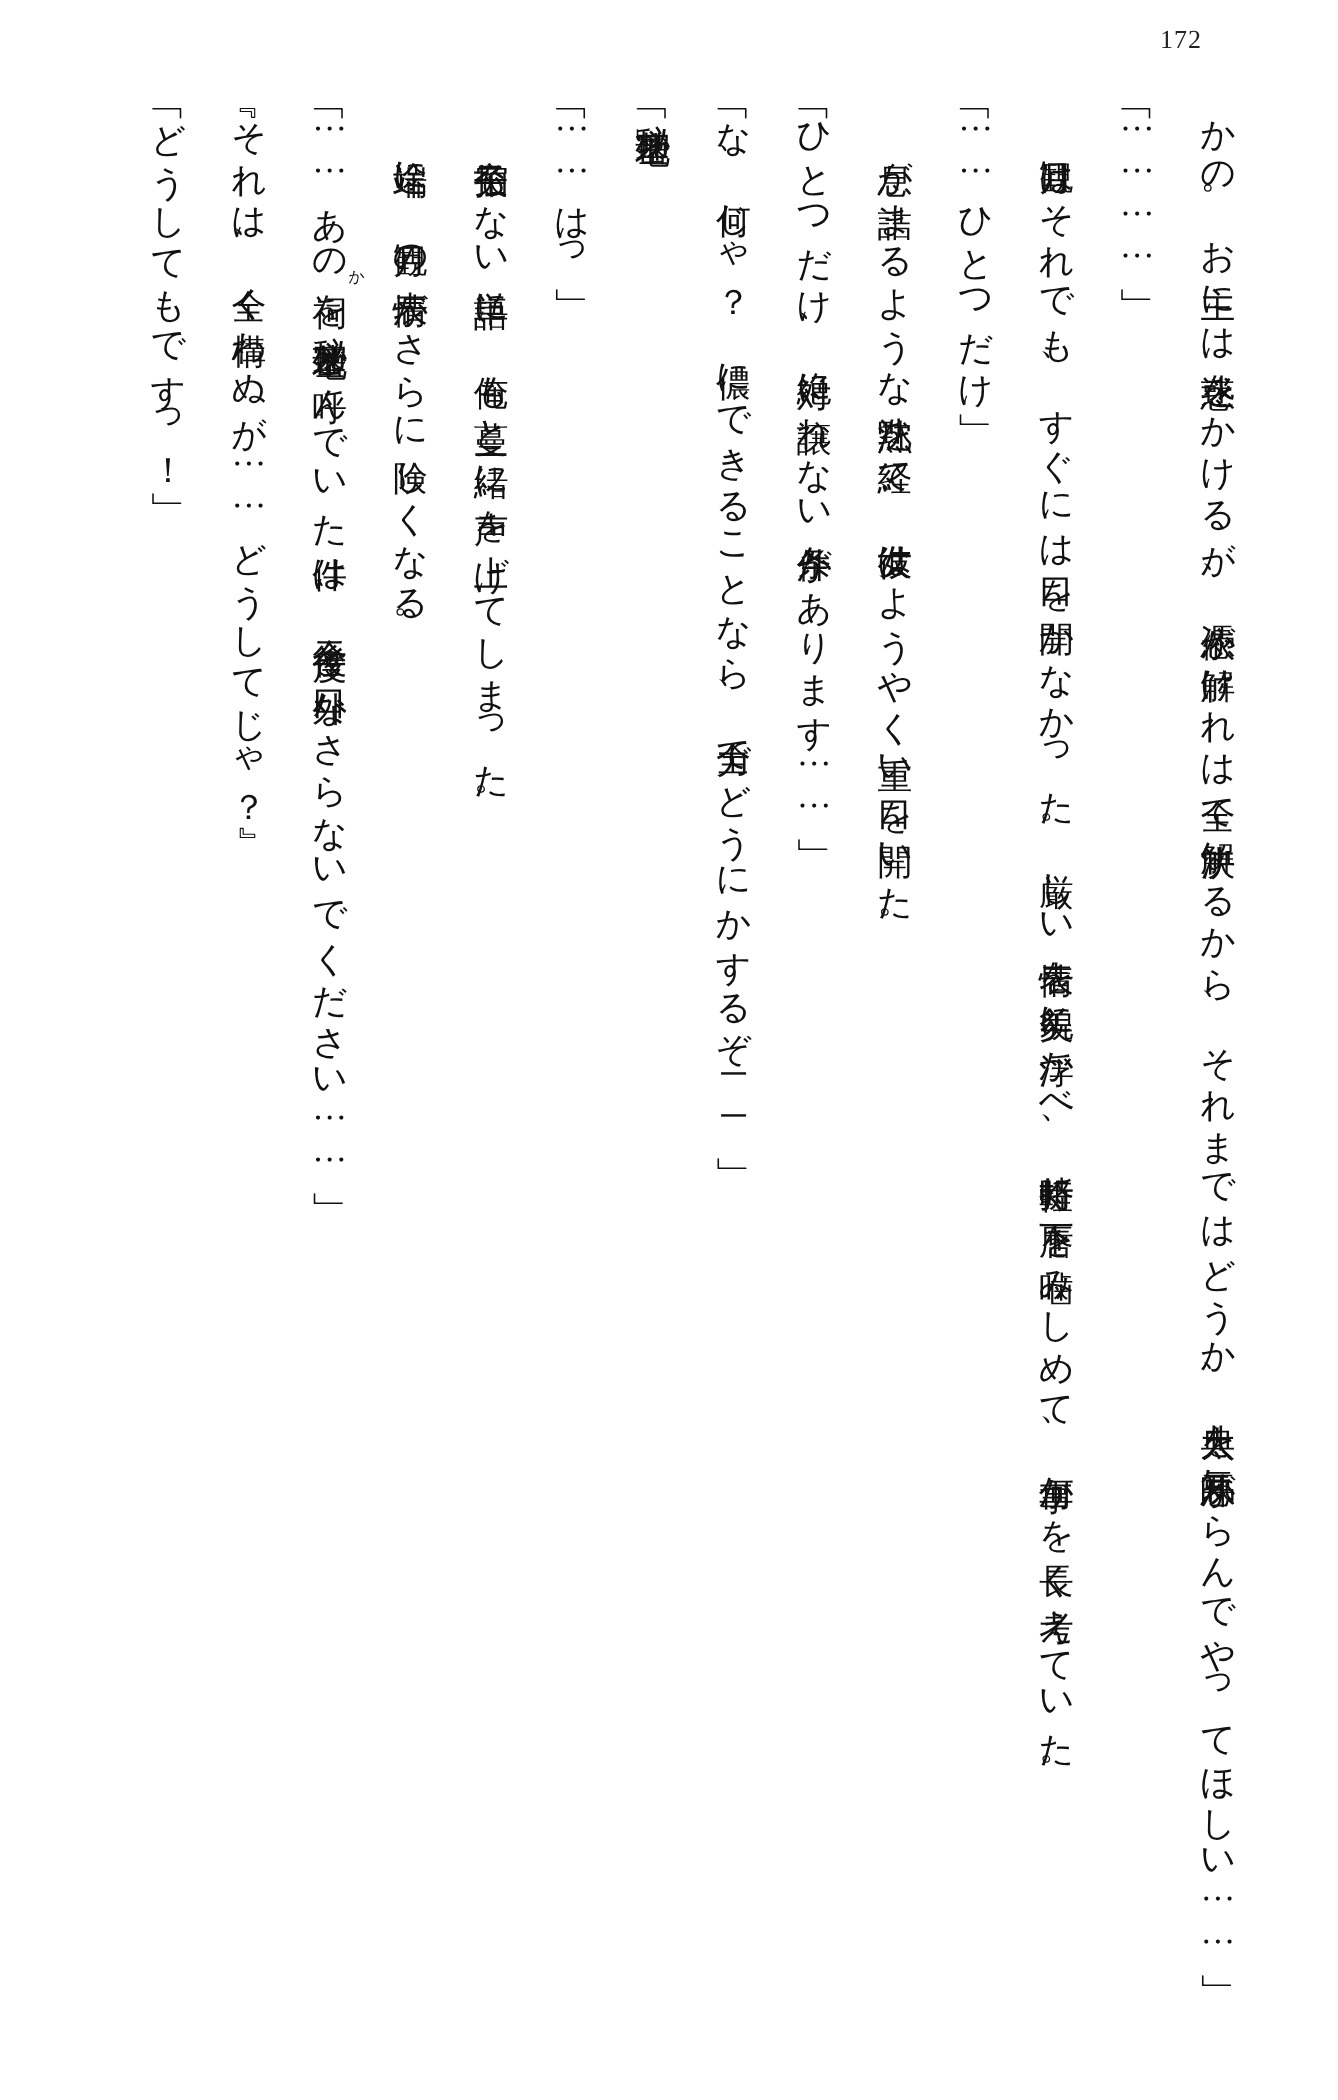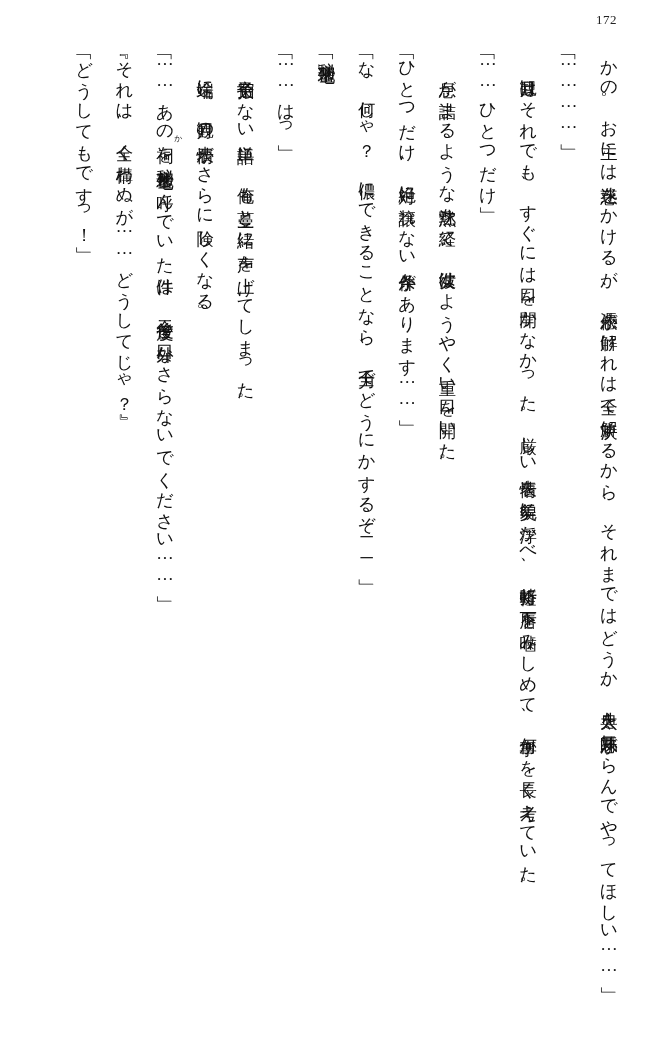--- a/index.html
+++ b/index.html
@@ -14,21 +14,21 @@
   #page {
     position: relative;
     width: 669px;
     height: 1050px;
     background: #ffffff;
     overflow: hidden;
   }
   .page-number {
     position: absolute;
     top: 12px;
-    right: 52px;
+    right: 68px;
     font-size: 13px;
     letter-spacing: 0.5px;
     color: #222;
     font-family: "Liberation Serif", "DejaVu Serif", serif;
   }
   .text-body {
     position: absolute;
     top: 48px;
     right: 40px;
     left: 34px;

